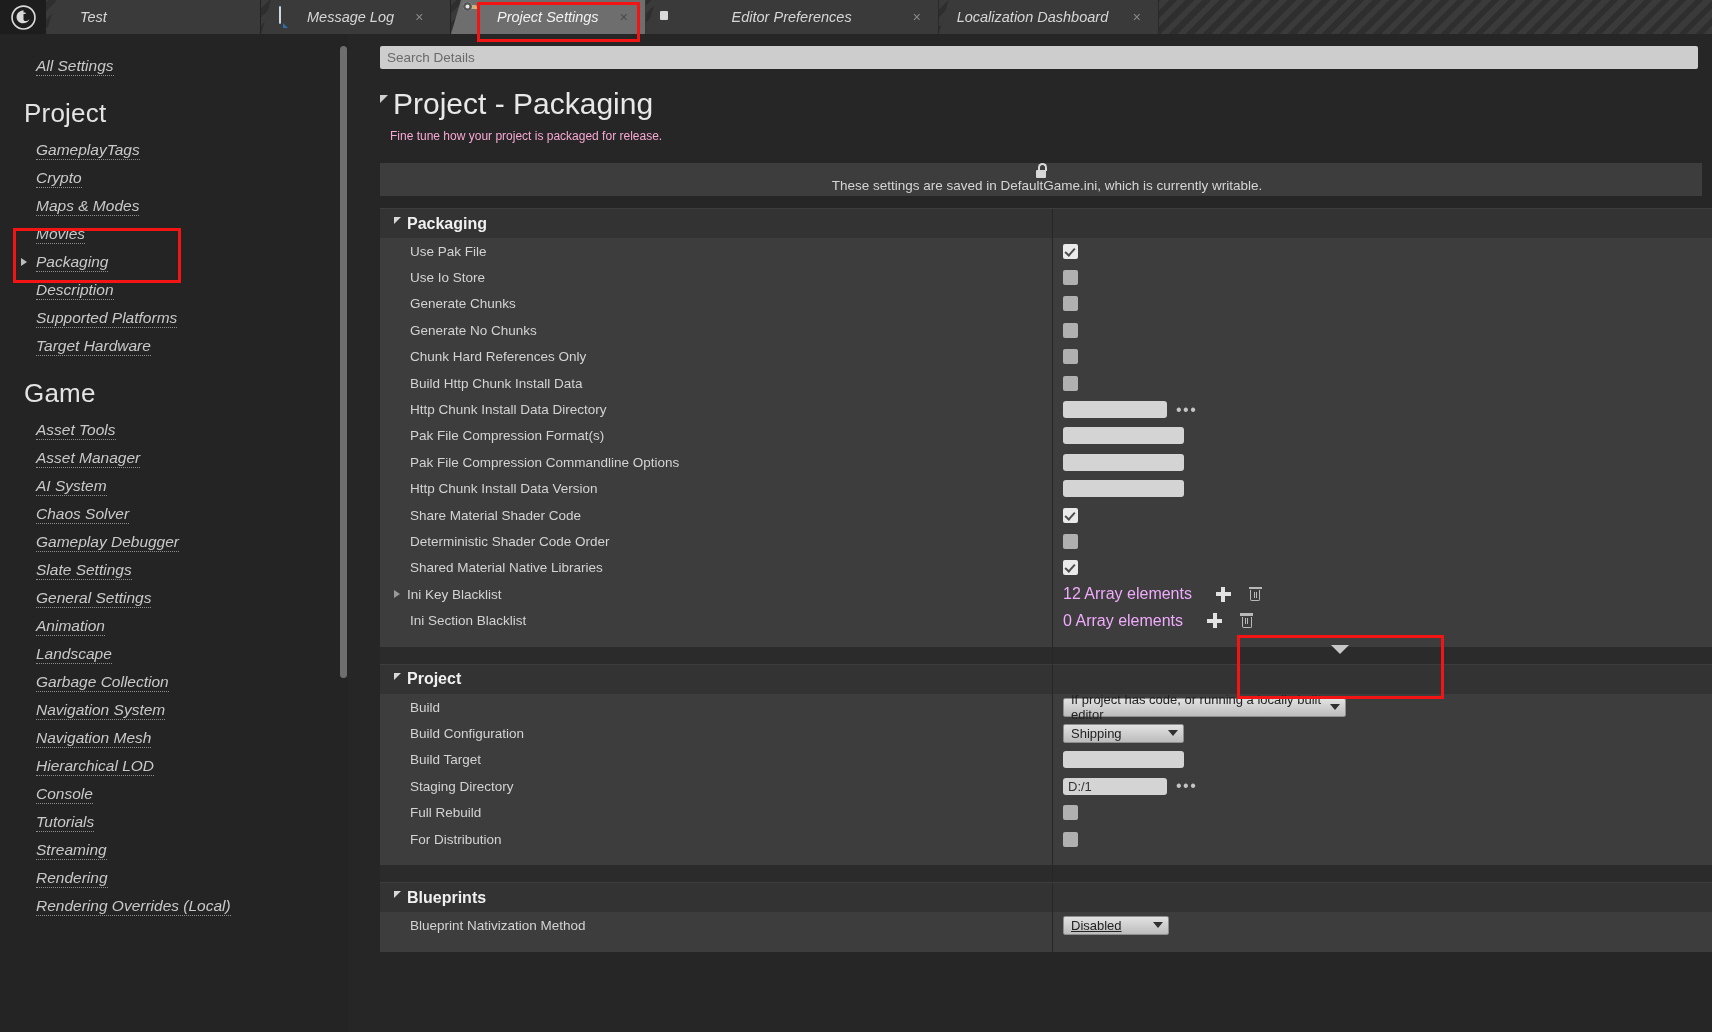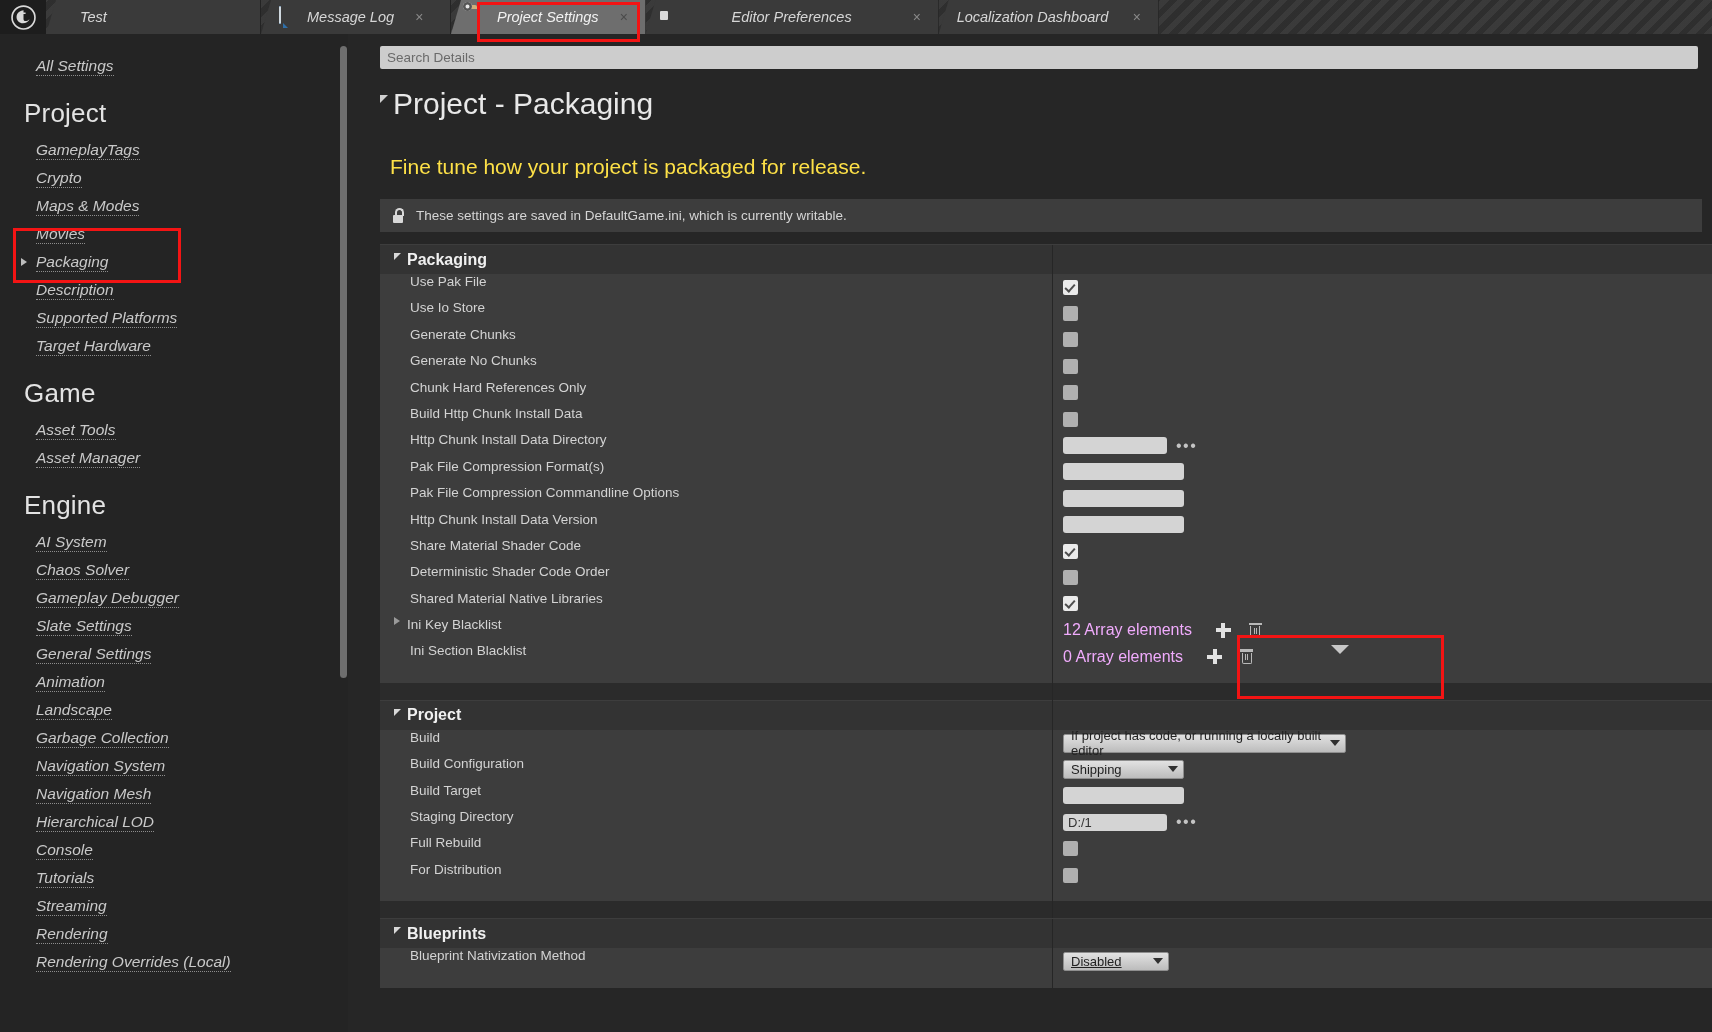--- a/index.html
+++ b/index.html
@@ -145,29 +145,29 @@
     display: flex; align-items: center;
     padding: 18px 0 0 32px;
   }
   .tri-down {
     width: 0; height: 0; margin-right: 5px;
     border-top: 8px solid #cfcfcf;
     border-right: 8px solid transparent;
     position: relative; top: -5px;
   }
   .page-title { color: #e8e8e8; font-size: 30px; font-weight: 400; }
-  .page-sub { color: #fde047; font-size: 21px; padding: 8px 0 0 42px; margin-top: 26px; }
+  .page-sub { color: #f9a8d4; font-size: 12px; padding: 8px 0 0 42px; }
 
   .notice {
     margin: 20px 10px 0 32px;
     height: 33px;
     background: #3d3d3d;
     display: flex; align-items: center;
     padding-left: 12px;
-    color: #d5d5d5; font-size: 13.5px;
+    color: #d5d5d5; font-size: 13.5px; flex-direction: column;
   }
   .lock-icon {
     width: 13px; height: 15px; margin-right: 11px; position: relative; flex: 0 0 auto;
   }
   .lock-icon .body {
     position: absolute; bottom: 0; left: 1px; width: 10px; height: 8px;
     background: #d8d8d8; border-radius: 1px;
   }
   .lock-icon .shackle {
     position: absolute; top: 0; left: 3px; width: 9px; height: 8px;
@@ -191,21 +191,21 @@
     position: relative; top: -3px;
   }
   .cat-title { color: #f0f0f0; font-size: 16px; font-weight: bold; }
 
   .prop-row {
     display: flex; height: 26.4px; align-items: center;
     background: #3d3d3d;
   }
   .prop-row .namecell {
     width: 672px; color: #d3d3d3; font-size: 13.5px;
-    padding-left: 30px; display: flex; 
+    padding-left: 30px; display: flex; align-items: center;
     height: 26.4px;
   }
   .prop-row .namecell.has-arrow { padding-left: 14px; }
   .row-arrow {
     width: 0; height: 0; margin-right: 7px; flex: 0 0 auto;
     border-left: 6px solid transparent;
     border-top: 4px solid transparent;
     border-bottom: 4px solid transparent;
     position: relative;
   }
@@ -364,21 +364,20 @@
         <a class="sb-link"><span class="u">Crypto</span></a>
         <a class="sb-link"><span class="u">Maps &amp; Modes</span></a>
         <a class="sb-link"><span class="u">Movies</span></a>
         <a class="sb-link expandable"><span class="sb-arrow"></span><span class="u">Packaging</span></a>
         <a class="sb-link"><span class="u">Description</span></a>
         <a class="sb-link"><span class="u">Supported Platforms</span></a>
         <a class="sb-link"><span class="u">Target Hardware</span></a>
         <div class="sb-head">Game</div>
         <a class="sb-link"><span class="u">Asset Tools</span></a>
         <a class="sb-link"><span class="u">Asset Manager</span></a>
-        <div class="sb-head">Engine</div>
         <a class="sb-link"><span class="u">AI System</span></a>
         <a class="sb-link"><span class="u">Chaos Solver</span></a>
         <a class="sb-link"><span class="u">Gameplay Debugger</span></a>
         <a class="sb-link"><span class="u">Slate Settings</span></a>
         <a class="sb-link"><span class="u">General Settings</span></a>
         <a class="sb-link"><span class="u">Animation</span></a>
         <a class="sb-link"><span class="u">Landscape</span></a>
         <a class="sb-link"><span class="u">Garbage Collection</span></a>
         <a class="sb-link"><span class="u">Navigation System</span></a>
         <a class="sb-link"><span class="u">Navigation Mesh</span></a>

